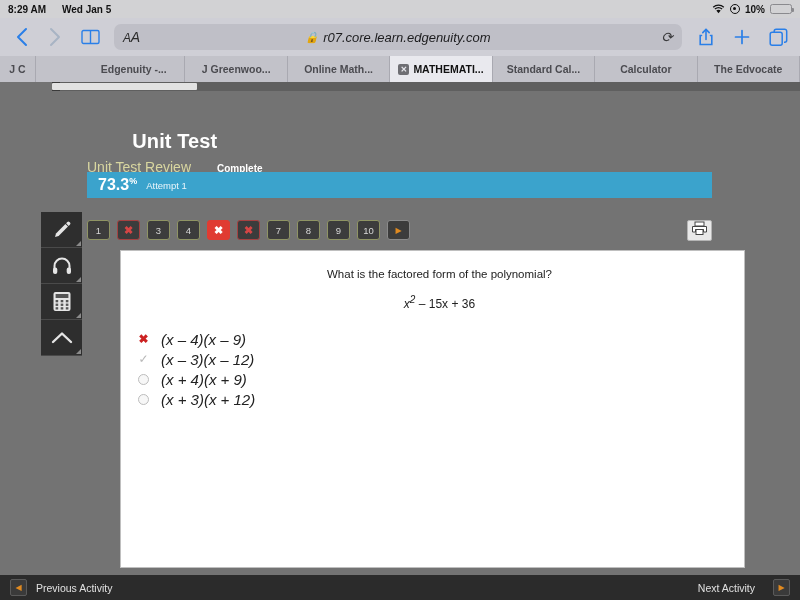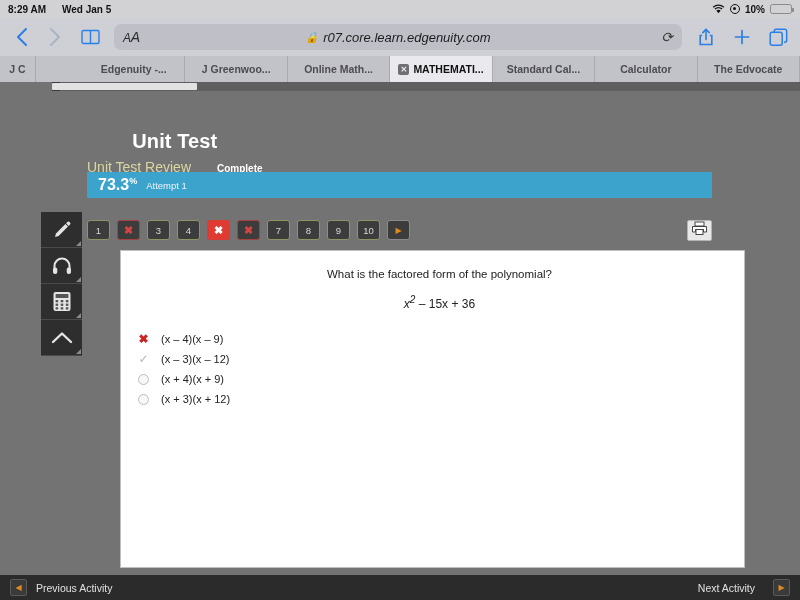--- a/index.html
+++ b/index.html
@@ -156,21 +156,21 @@
   }
   .qtext { font-size: 11.5px; color: #222; margin: 17px 0 0 14px; }
   .qexpr { font-size: 12px; color: #222; margin: 14px 0 0 14px; font-style: italic; }
   .qexpr .op { font-style: normal; }
   .options { margin: 18px 0 0 16px; }
   .opt { display: flex; align-items: center; gap: 11px; height: 20px; }
   .opt-mark { width: 13px; height: 13px; display: flex; align-items: center; justify-content: center; flex: none; }
   .radio { width: 11px; height: 11px; border: 1px solid #bdbdbd; border-radius: 50%; background: #f7f7f7; }
   .mark-x { color: #cc2222; font-size: 12px; font-weight: bold; line-height: 1; }
   .mark-check { color: #b8b8b8; font-size: 12px; line-height: 1; }
-  .opt-text { font-size: 11px; color: #222; }
+  .opt-text { font-size: 15px; color: #222; font-style: italic; }
 
   
   .bottombar {
     position: absolute; left: 0; bottom: 0; width: 100%; height: 25px;
     background: #2b2b2b; display: flex; align-items: center;
     padding: 0 10px; font-size: 10.5px; color: #e0e0e0;
   }
   .act-btn {
     width: 17px; height: 17px; background: #3a3a3a; border: 1px solid #5a5a5a;
     border-radius: 2px; display: flex; align-items: center; justify-content: center;

